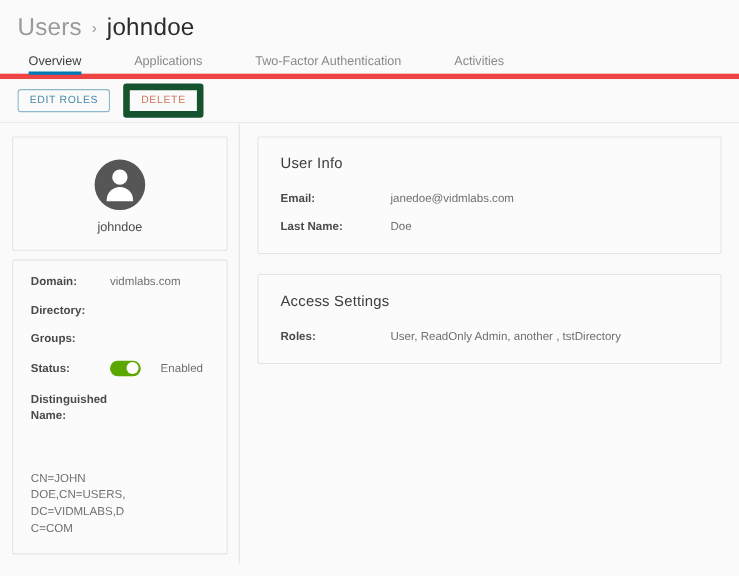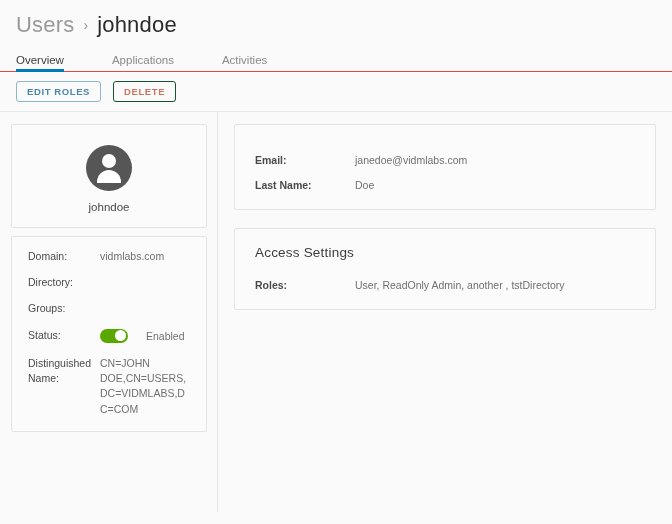--- a/index.html
+++ b/index.html
@@ -22,24 +22,24 @@
     line-height: 1;
   }
   .crumb-parent { font-size: 22px; color: #9a9a9a; letter-spacing: .2px; }
   .crumb-sep { font-size: 14px; color: #9a9a9a; position: relative; top: -2px; }
   .crumb-current { font-size: 22px; color: #2b2b2b; letter-spacing: .2px; }
 
   
   .tabbar {
     margin-top: 14px;
     height: 22px;
-    border-bottom: 1px solid #ef4444;
+    border-bottom: 5px solid #ef4444;
     display: flex;
     align-items: flex-end;
-    padding-left: 16px;
+    padding-left: 26px;
   }
   .tab {
     font-size: 11.5px;
     color: #8a8a8a;
     padding-bottom: 5px;
     margin-right: 48px;
     cursor: pointer;
     white-space: nowrap;
     position: relative;
   }
@@ -58,30 +58,30 @@
     display: flex;
     align-items: center;
     padding-left: 16px;
     gap: 12px;
     border-bottom: 1px solid #e8e8e8;
     background: #fafafa;
   }
   .btn {
     font-size: 9.5px;
     letter-spacing: .6px;
-    font-weight: 700;
+    font-weight: 400;
     padding: 4px 10px;
     background: transparent;
     border-radius: 3px;
     cursor: pointer;
     line-height: 1.25;
     white-space: nowrap;
   }
   .btn-outline-blue { border: 1px solid #8cb7cc; color: #4a87a8; }
-  .btn-outline-red  { border: 1px solid #14532d; color: #d0745e; }
+  .btn-outline-red  { border: 6px solid #14532d; color: #d0745e; }
 
   
   .body {
     position: relative;
     height: 400px;
     display: flex;
   }
   .col-left {
     width: 218px;
     flex: 0 0 218px;
@@ -135,40 +135,40 @@
   }
 
   .card-details { padding: 12px 0 14px 0; }
 
   .drow {
     display: flex;
     padding: 0 0 0 16px;
     margin-bottom: 11px;
     align-items: flex-start;
   }
-  .drow:last-child { margin-bottom: 0; }
+  .drow:last-child { margin-bottom: 0; flex-direction: column; }
   .dlabel {
     width: 72px;
     flex: 0 0 72px;
     font-size: 10.5px;
-    font-weight: normal;
+    font-weight: bold;
     color: #4a4a4a;
     line-height: 1.45;
     padding-right: 4px;
   }
   .dvalue {
     font-size: 10.5px;
     color: #707070;
     line-height: 1.45;
     word-break: break-word;
     max-width: 88px;
   }
 
   
-  .drow-status { align-items: flex-end; margin-bottom: 13px; }
+  .drow-status { align-items: flex-start; margin-bottom: 13px; }
   .toggle-wrap { display: flex; align-items: center; gap: 18px; }
   .toggle {
     width: 28px; height: 14px;
     border-radius: 8px;
     background: #5aa700;
     position: relative;
     cursor: pointer;
     flex: 0 0 28px;
   }
   .toggle .knob {
@@ -221,20 +221,21 @@
     <div class="breadcrumb">
       <span class="crumb-parent">Users</span>
       <span class="crumb-sep">›</span>
       <span class="crumb-current">johndoe</span>
     </div>
   </div>
 
   <div class="tabbar">
     <div class="tab active">Overview</div>
     <div class="tab">Applications</div>
+    <div class="tab">Two-Factor Authentication</div>
     <div class="tab">Activities</div>
   </div>
 
   <div class="actionbar">
     <button class="btn btn-outline-blue">EDIT ROLES</button>
     <button class="btn btn-outline-red">DELETE</button>
   </div>
 
   <div class="body">
 
@@ -279,20 +280,21 @@
           <div class="dlabel">Distinguished Name:</div>
           <div class="dvalue">CN=JOHN DOE,CN=USERS,DC=VIDMLABS,DC=COM</div>
         </div>
 
       </div>
     </div>
 
     <div class="col-right">
 
       <div class="panel">
+        <div class="panel-title">User Info</div>
 
 
         <div class="prow">
           <div class="plabel">Email:</div>
           <div class="pvalue">janedoe@vidmlabs.com</div>
         </div>
 
         <div class="prow">
           <div class="plabel">Last Name:</div>
           <div class="pvalue">Doe</div>

